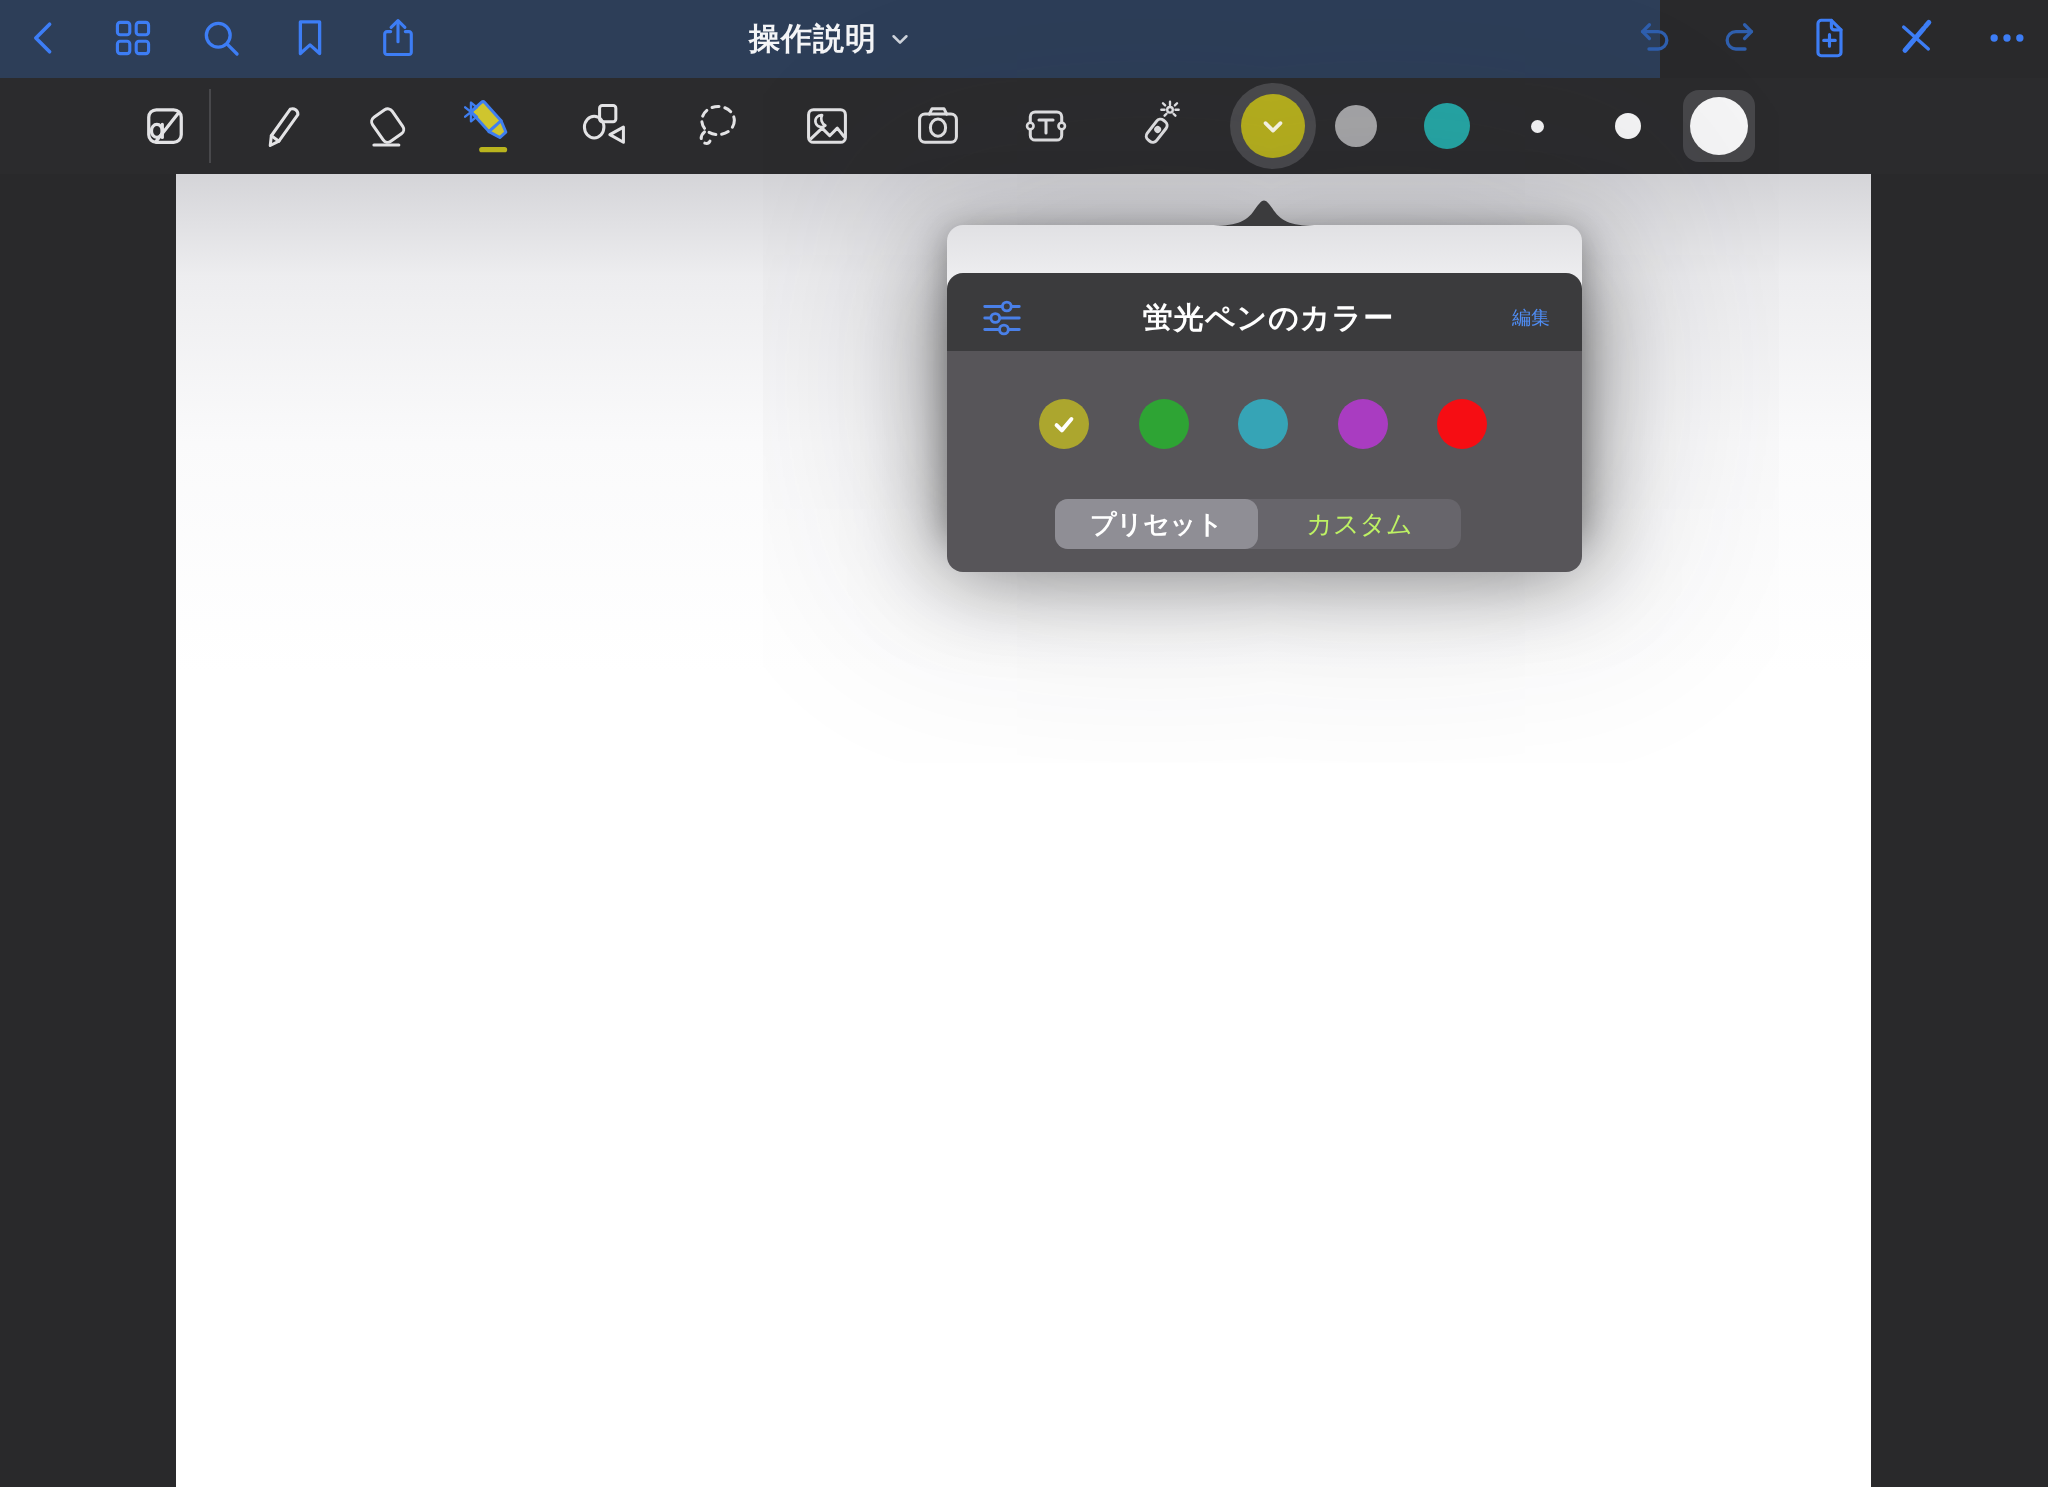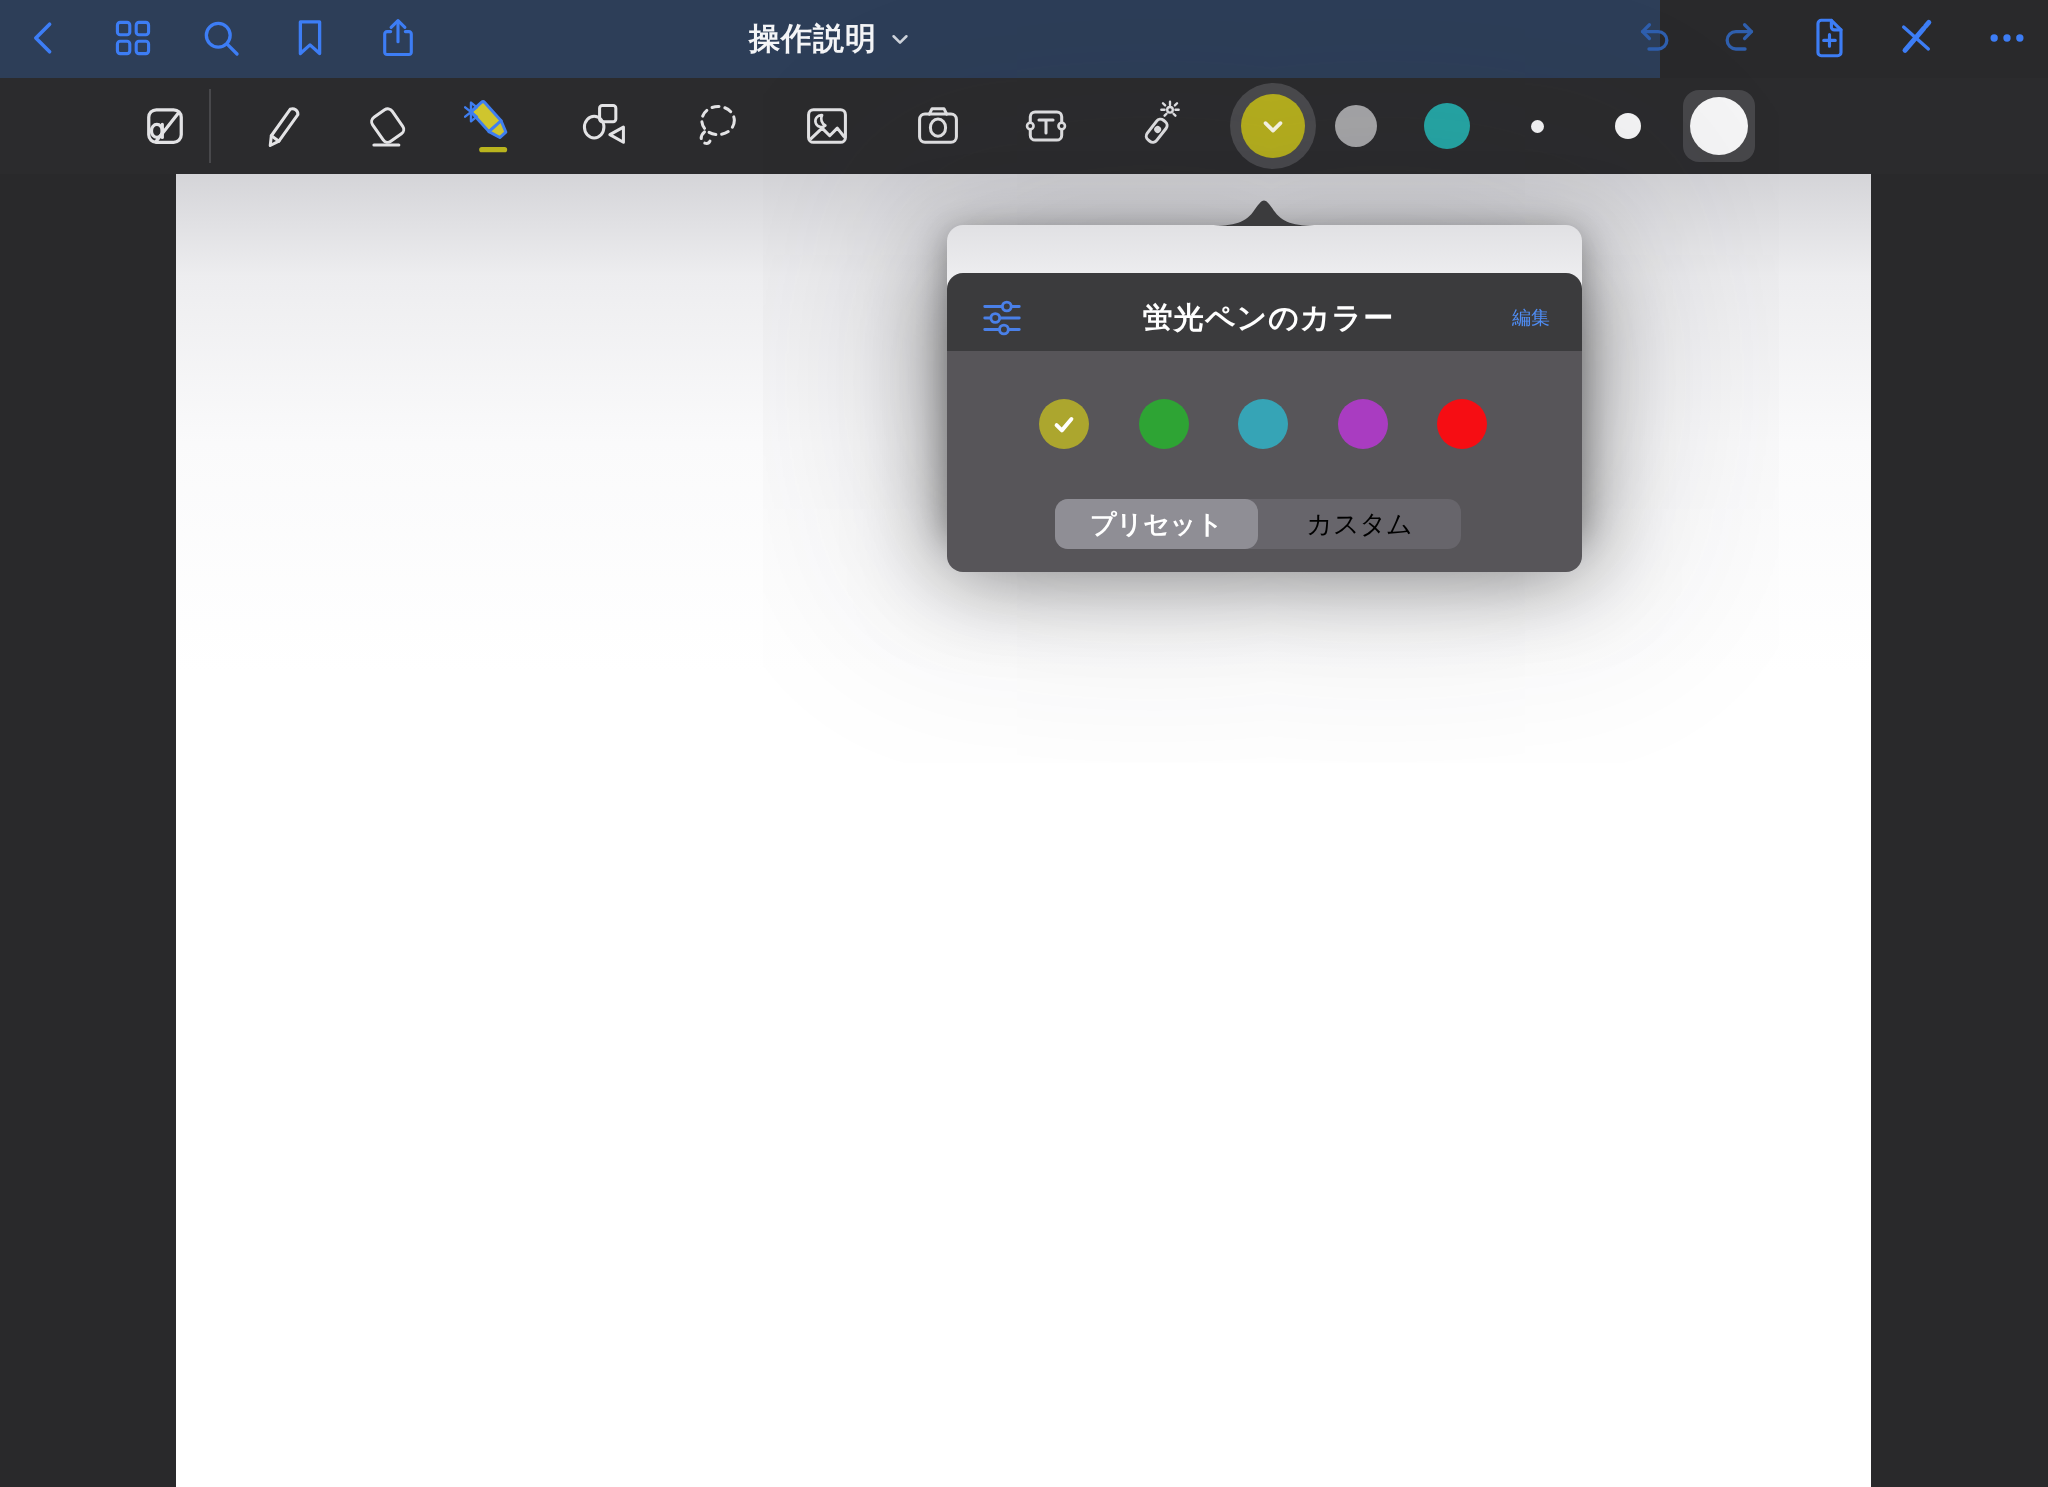--- a/index.html
+++ b/index.html
@@ -88,21 +88,21 @@
     position:absolute;width:50px;height:50px;border-radius:50%;
     display:flex;align-items:center;justify-content:center;top:48px;
   }
   .segmented{
     position:absolute;left:108px;top:148px;width:406px;height:50px;
     background:#67656b;border-radius:13px;
   }
   .segment{
     position:absolute;top:0;height:50px;width:203px;
     display:flex;align-items:center;justify-content:center;
-    color:#000000;font-size:26px;border-radius:13px;
+    color:#bef264;font-size:26px;border-radius:13px;
   }
   .segment.selected{background:#8f8e95;font-weight:bold;color:#ffffff;}
   .segment.right{left:203px;}
   svg{display:block;}
 </style>
 </head>
 <body>
 
 <div class="navbar">
   <div class="nav-btn" style="left:19px">

